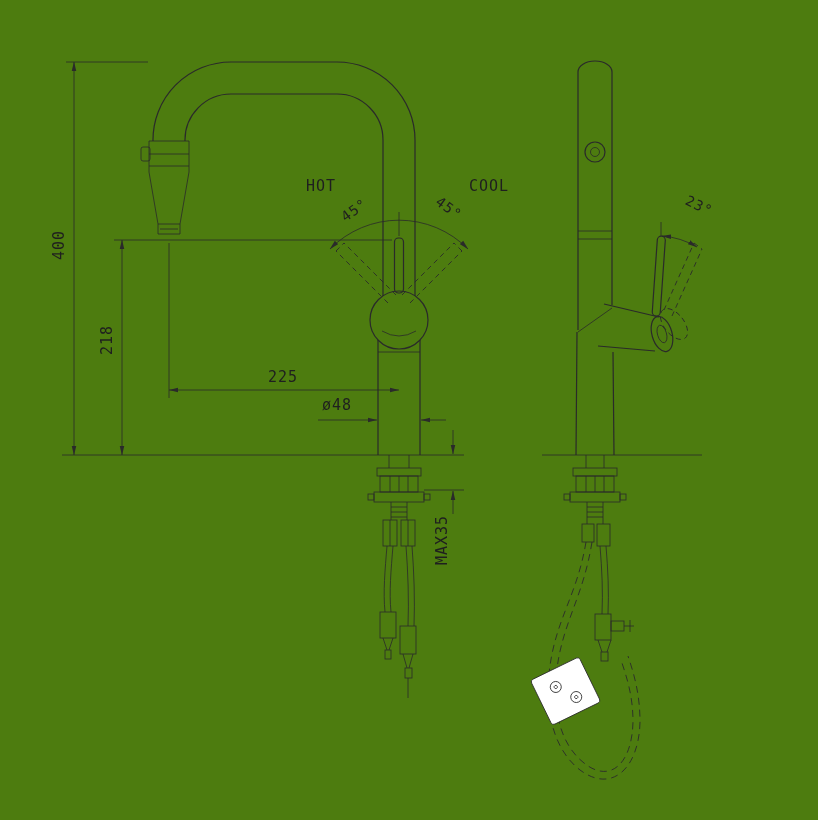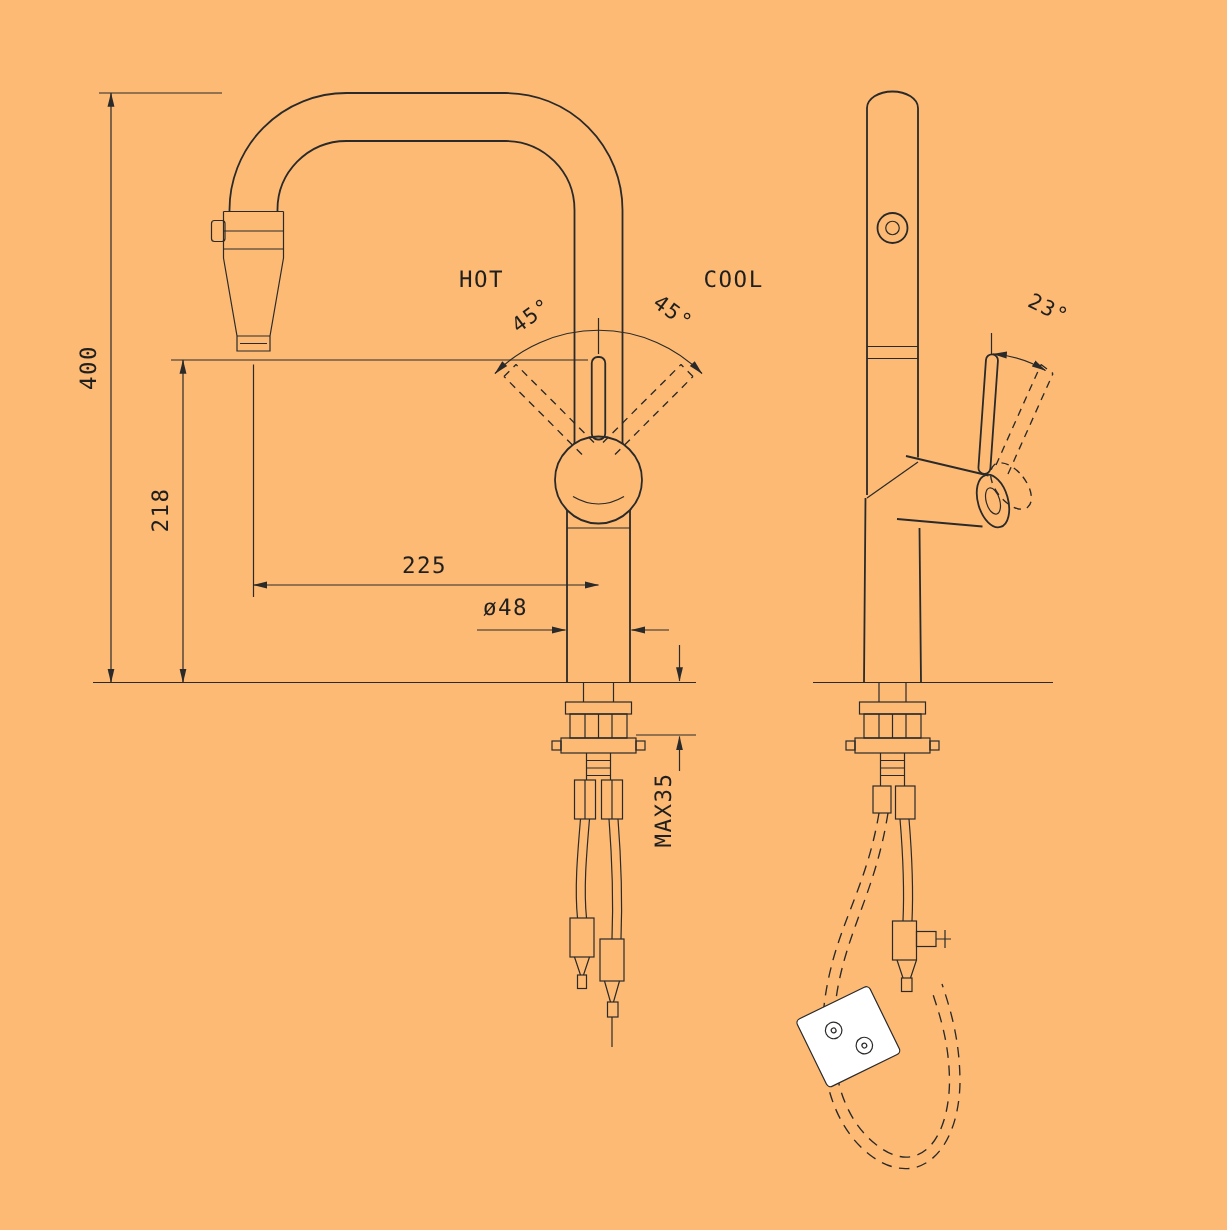--- a/index.html
+++ b/index.html
@@ -1,17 +1,17 @@
 <!DOCTYPE html>
 <html><head>
 <meta charset="utf-8">
 <style>
   html,body{margin:0;padding:0;background:#ffffff;}
   .canvas{
-    width:818px;height:820px;background:#fdba74;position:relative;overflow:hidden;
+    width:818px;height:820px;background:#4d7c0f;position:relative;overflow:hidden;
     font-family:"DejaVu Sans Mono","Liberation Mono",monospace;
   }
   svg{display:block;}
   .lw{stroke:#2a2a2a;fill:none;}
   .main{stroke-width:1.2;}
   .thin{stroke-width:0.8;}
   .dim{stroke-width:0.8;}
   .dash{stroke-dasharray:5 4;stroke-width:0.9;}
   .hosedash{stroke-dasharray:7 5;stroke-width:0.9;}
   .cadtext{font-family:"DejaVu Sans Mono","Liberation Mono",monospace;font-size:15px;fill:#1f1f1f;letter-spacing:1px;}

